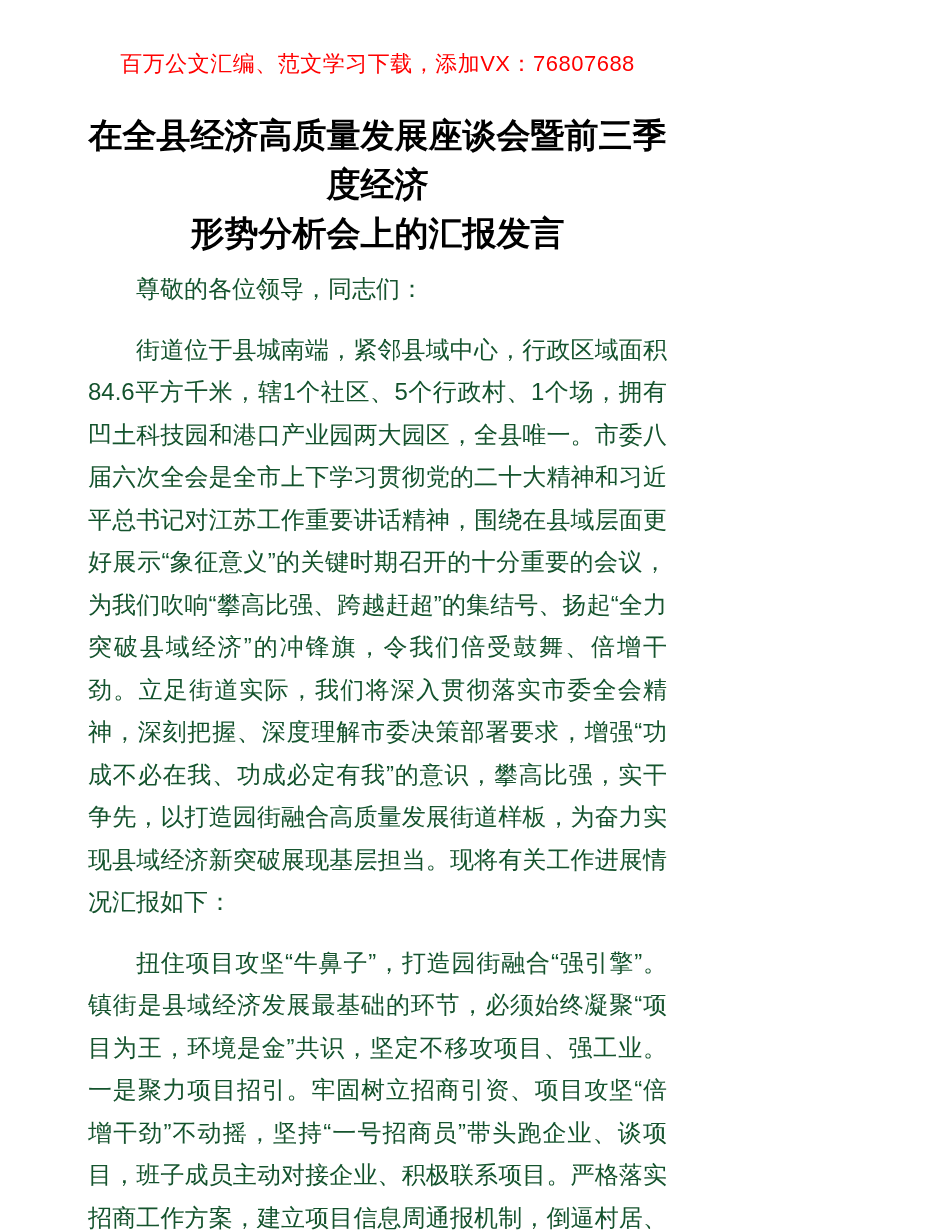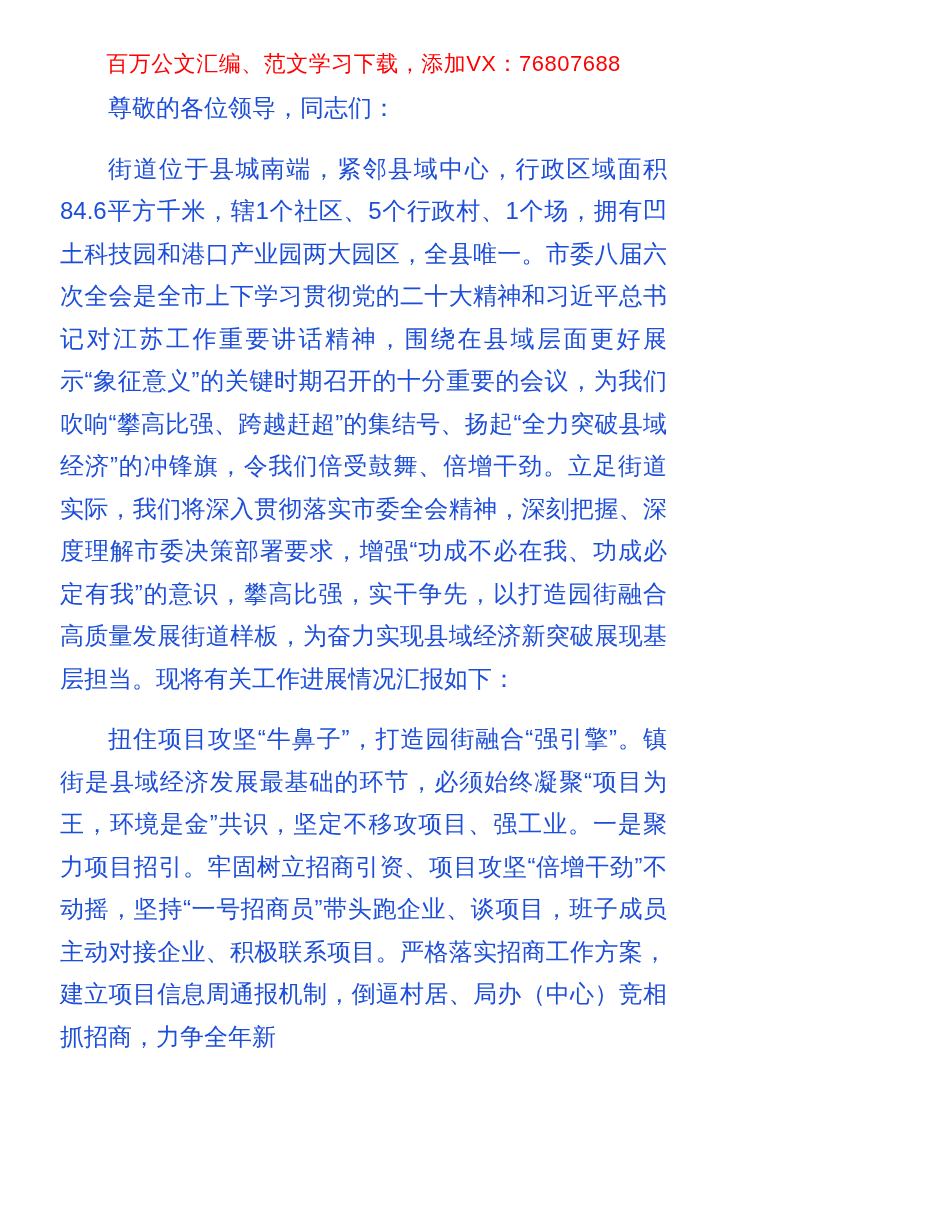--- a/index.html
+++ b/index.html
@@ -10,21 +10,21 @@
     body {
       width: 950px;
       height: 1230px;
       font-family: "Liberation Sans", "DejaVu Sans", sans-serif;
       color: #000000;
     }
     .page {
       box-sizing: border-box;
       width: 802px;
       height: 1230px;
-      padding: 50px 135px 0 60px;
+      padding: 50px 135px 0 88px;
       overflow: hidden;
       background: #ffffff;
     }
     .promo {
       text-align: center;
       font-size: 22px;
       line-height: 27px;
       font-weight: normal;
       letter-spacing: 0.5px;
     }
@@ -39,30 +39,36 @@
     .body-text {
       margin-top: 10px;
     }
     .body-text p {
       margin: 0 0 18px 0;
       font-size: 24px;
       line-height: 42.5px;
       text-align: justify;
       text-align-last: left;
       text-indent: 2em;
-      color: #1d4ed8;
+      color: #14532d;
     }
   </style>
 </head>
 <body>
 
 <div class="page">
 
   <div class="promo" style="color: rgb(255, 0, 0);">百万公文汇编、范文学习下载，添加VX：76807688</div>
 
+  <div class="title">
+
+      <div class="title-line">在全县经济高质量发展座谈会暨前三季度经济</div>
+
+      <div class="title-line">形势分析会上的汇报发言</div>
+    </div>
 
   <div class="body-text">
 
       <p>尊敬的各位领导，同志们：</p>
 
       <p>街道位于县城南端，紧邻县域中心，行政区域面积84.6平方千米，辖1个社区、5个行政村、1个场，拥有凹土科技园和港口产业园两大园区，全县唯一。市委八届六次全会是全市上下学习贯彻党的二十大精神和习近平总书记对江苏工作重要讲话精神，围绕在县域层面更好展示“象征意义”的关键时期召开的十分重要的会议，为我们吹响“攀高比强、跨越赶超”的集结号、扬起“全力突破县域经济”的冲锋旗，令我们倍受鼓舞、倍增干劲。立足街道实际，我们将深入贯彻落实市委全会精神，深刻把握、深度理解市委决策部署要求，增强“功成不必在我、功成必定有我”的意识，攀高比强，实干争先，以打造园街融合高质量发展街道样板，为奋力实现县域经济新突破展现基层担当。现将有关工作进展情况汇报如下：</p>
 
       <p>扭住项目攻坚“牛鼻子”，打造园街融合“强引擎”。镇街是县域经济发展最基础的环节，必须始终凝聚“项目为王，环境是金”共识，坚定不移攻项目、强工业。一是聚力项目招引。牢固树立招商引资、项目攻坚“倍增干劲”不动摇，坚持“一号招商员”带头跑企业、谈项目，班子成员主动对接企业、积极联系项目。严格落实招商工作方案，建立项目信息周通报机制，倒逼村居、局办（中心）竞相抓招商，力争全年新</p>
     </div>
 

